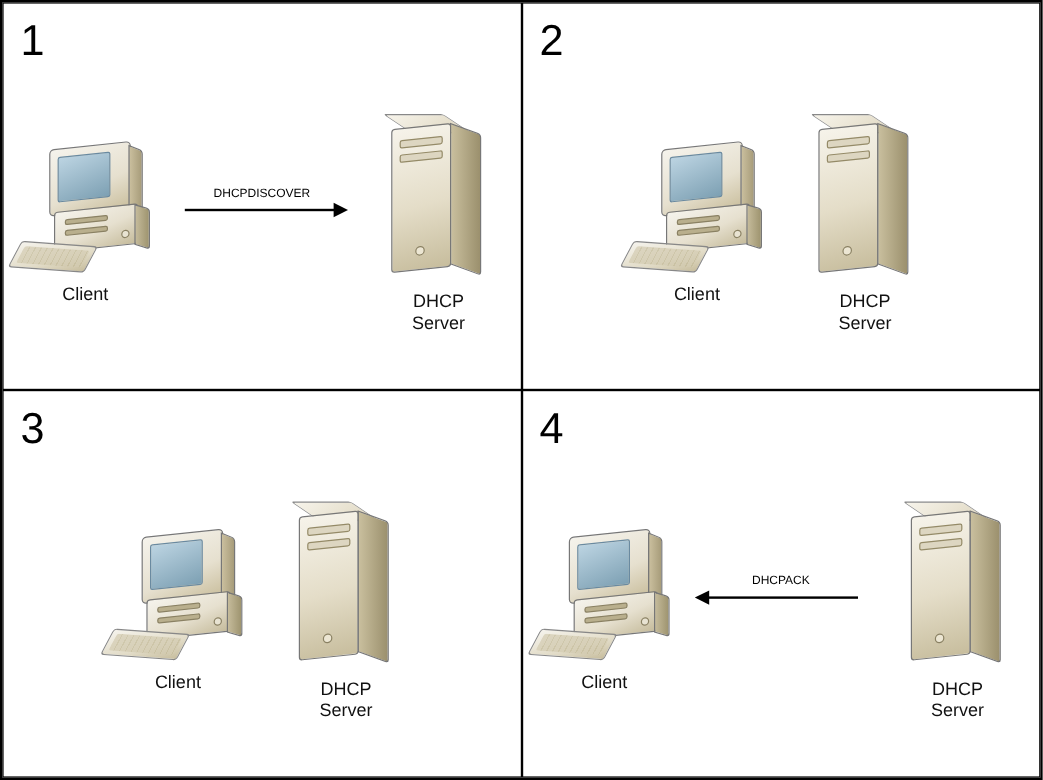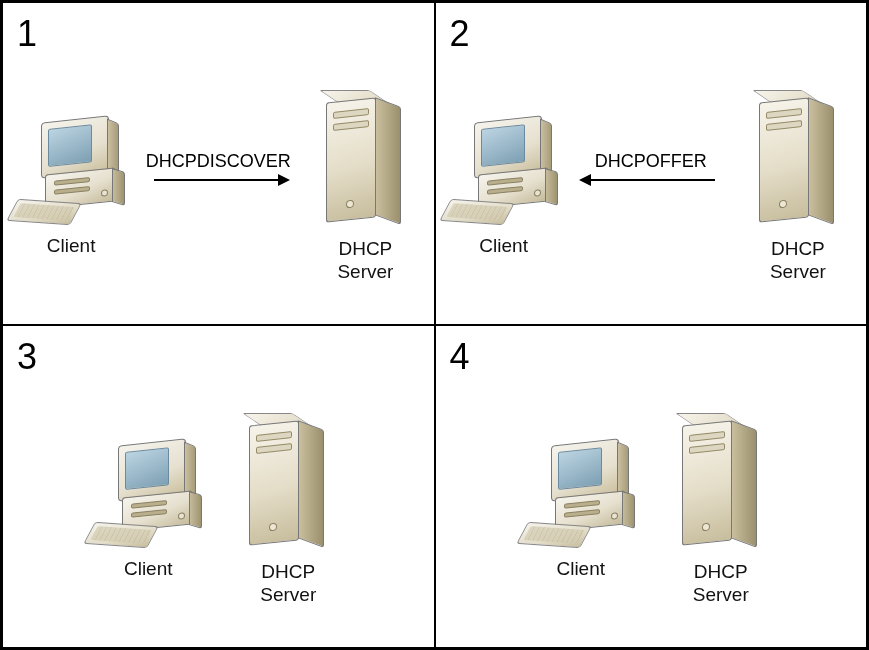--- a/index.html
+++ b/index.html
@@ -41,38 +41,38 @@
     align-items: center;
     justify-content: center;
   }
   .endpoint {
     display: flex;
     flex-direction: column;
     align-items: center;
     width: 140px;
   }
   .endpoint-label {
-    font-size: 19px;
+    font-size: 15px;
     text-align: center;
     color: #111;
     margin-top: 6px;
     line-height: 1.2;
   }
   .arrow-block {
     display: flex;
     flex-direction: column;
     align-items: center;
     justify-content: center;
     flex: 0 0 150px;
     margin: 0 4px;
     position: relative;
     top: -20px;
   }
   .msg-label {
-    font-size: 18px;
+    font-size: 10px;
     color: #000;
     margin-bottom: 2px;
     white-space: nowrap;
   }
   .arrow {
     position: relative;
     width: 140px;
     height: 12px;
   }
   .arrow .shaft {
@@ -294,26 +294,20 @@
             <div class="monitor-side"></div>
           <div class="cpu">
               <div class="slot"></div>
               <div class="slot slot2"></div>
               <div class="btn"></div>
             </div>
           <div class="keyboard"></div>
         </div>
         <div class="endpoint-label">Client</div>
       </div>
-      <div class="arrow-block">
-        <div class="msg-label">DHCPOFFER</div>
-        <div class="arrow left">
-            <div class="shaft"></div>
-          </div>
-      </div>
       <div class="endpoint">
         <div class="server">
           <div class="top"></div>
             <div class="front"></div>
             <div class="side"></div>
           <div class="drive d1"></div>
             <div class="drive d2"></div>
             <div class="pwr"></div>
         </div>
         <div class="endpoint-label">DHCP<br>Server</div>
@@ -360,20 +354,26 @@
             <div class="monitor-side"></div>
           <div class="cpu">
               <div class="slot"></div>
               <div class="slot slot2"></div>
               <div class="btn"></div>
             </div>
           <div class="keyboard"></div>
         </div>
         <div class="endpoint-label">Client</div>
       </div>
+      <div class="arrow-block">
+        <div class="msg-label">DHCPACK</div>
+        <div class="arrow left">
+            <div class="shaft"></div>
+          </div>
+      </div>
       <div class="endpoint">
         <div class="server">
           <div class="top"></div>
             <div class="front"></div>
             <div class="side"></div>
           <div class="drive d1"></div>
             <div class="drive d2"></div>
             <div class="pwr"></div>
         </div>
         <div class="endpoint-label">DHCP<br>Server</div>

